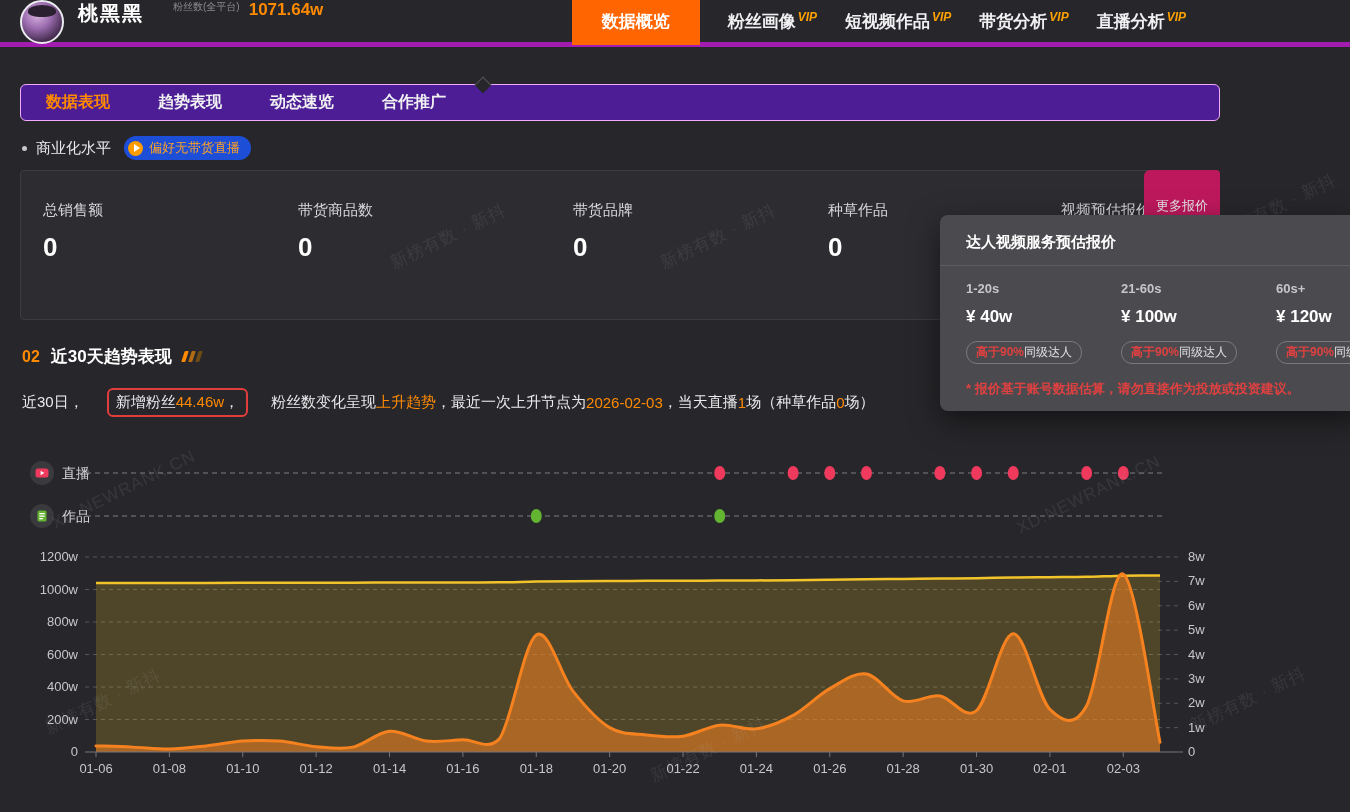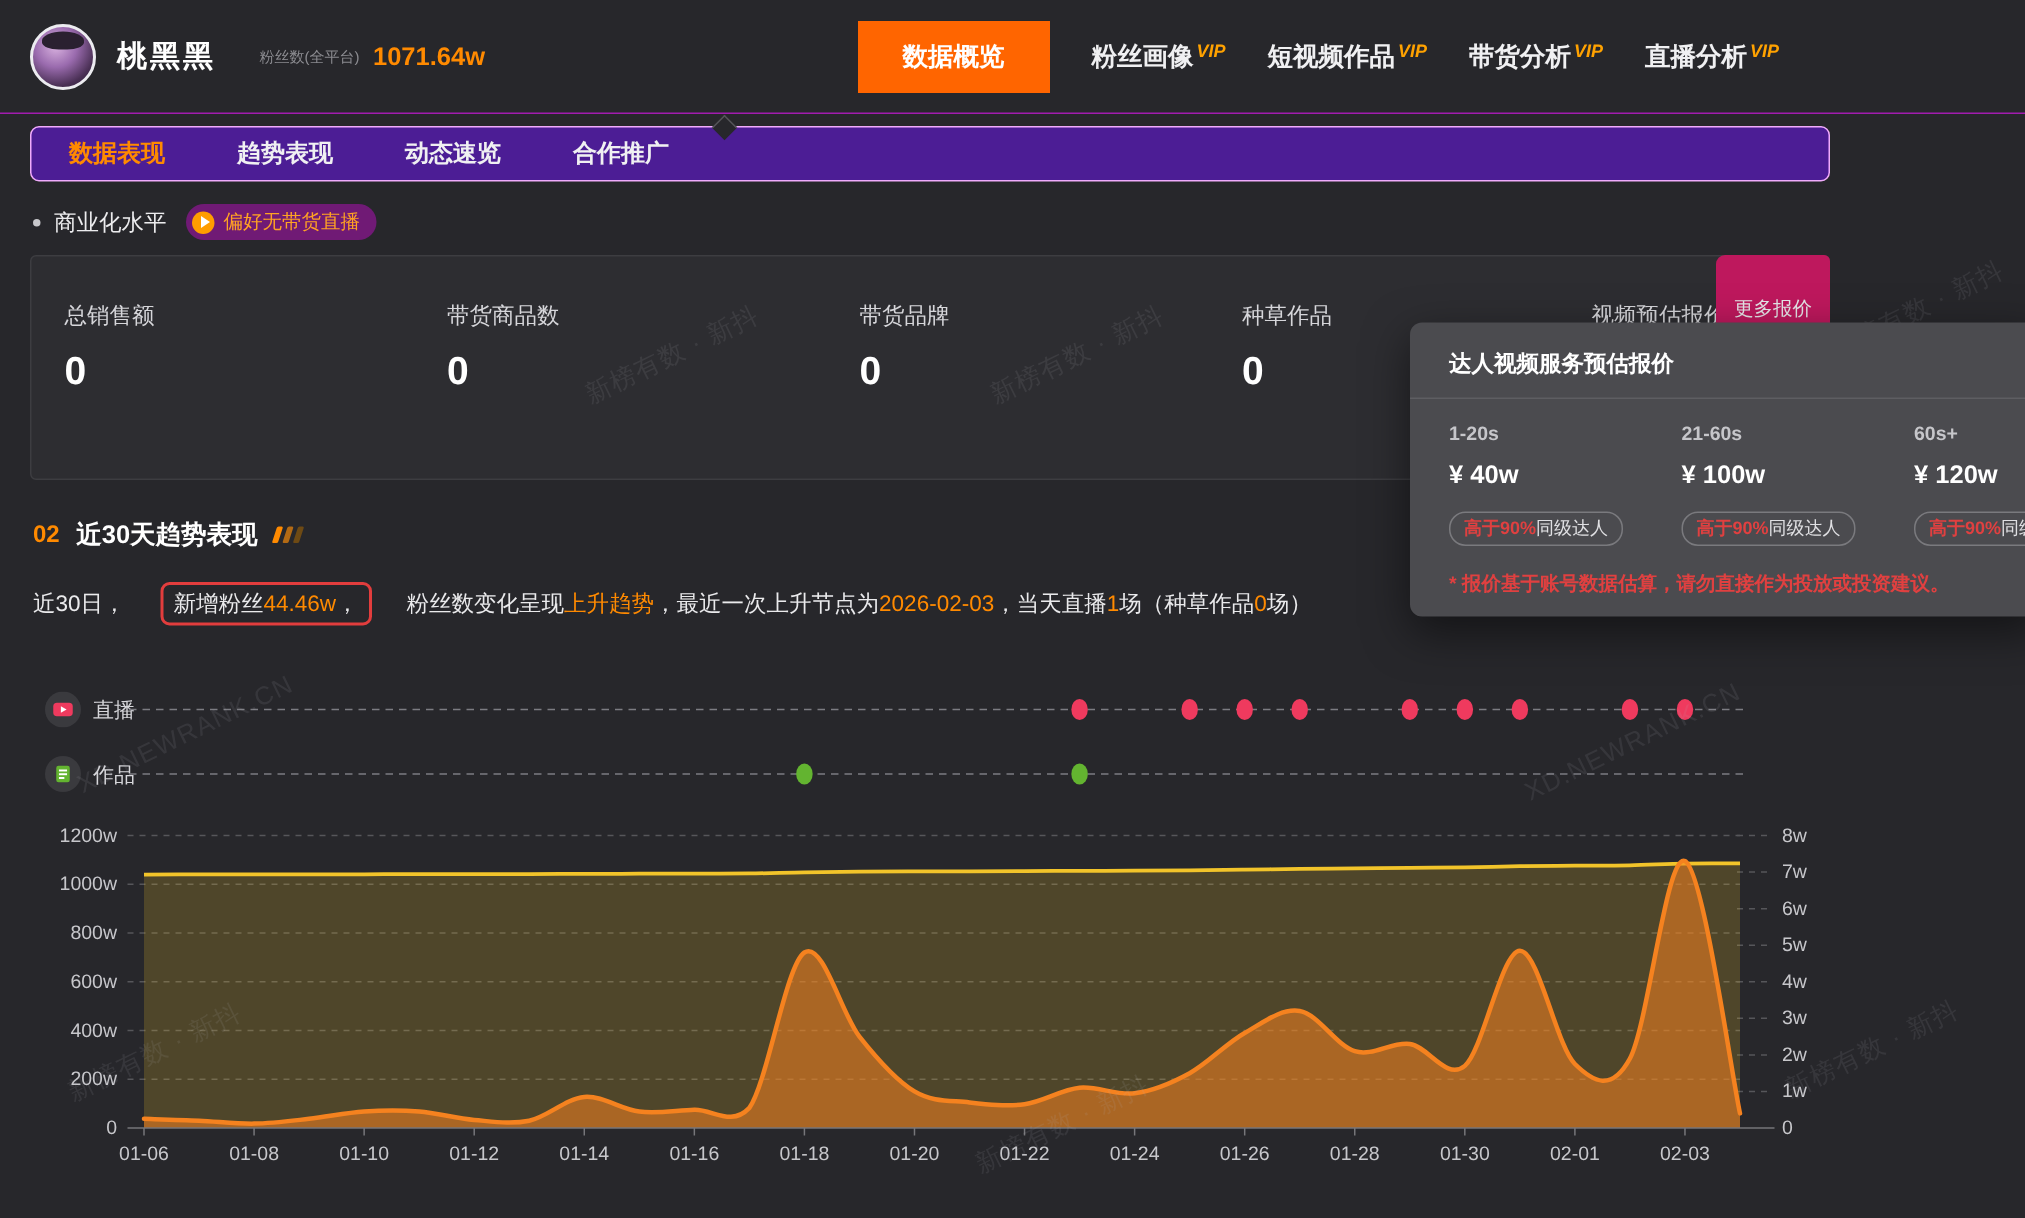--- a/index.html
+++ b/index.html
@@ -2,22 +2,22 @@
 <html><head>
 <meta charset="utf-8">
 <style>
   html,body{margin:0;padding:0}
   body{
     width:1350px;height:812px;position:relative;overflow:hidden;
     background:#27272b;color:#e8e8ea;
     font-family:"Liberation Sans","DejaVu Sans",sans-serif;
   }
   
-  .header{position:absolute;top:0;left:0;width:1350px;height:76px;
-    border-bottom:1px solid #a21caf;display:flex;align-items:center;
+  .header{position:absolute;top:0;left:0;width:1350px;height:47px;
+    border-bottom:5px solid #a21caf;display:flex;
     padding:0 20px;box-sizing:border-box}
   .avatar{width:40px;height:40px;border-radius:50%;flex:0 0 auto;
     background:radial-gradient(circle at 38% 32%,#d9b2e0 0%,#9a6bae 38%,#4a3055 72%,#241a2c 100%);
     border:2px solid #ececf0;position:relative;overflow:hidden}
   .avatar:before{content:"";position:absolute;left:6px;top:3px;width:28px;height:12px;
     border-radius:50% 50% 40% 40%;background:#2a2030}
   .name{font-size:20px;font-weight:bold;color:#fff;margin-left:14px;letter-spacing:2px}
   .fans-label{margin-left:29px;color:#8b8b90;font-size:10px}
   .fans-value{margin-left:9px;color:#ff8a00;font-size:17px;font-weight:bold}
   .nav{display:flex;align-items:center;margin-left:auto;margin-right:144px;gap:28px;height:100%}
@@ -32,21 +32,21 @@
     padding:0 25px;box-sizing:border-box;gap:48px;background:#4c1d95}
   .subnav .item{font-size:16px;font-weight:bold;color:#f0f0f2;cursor:pointer;white-space:nowrap}
   .subnav .item.active{color:#ff8a00}
   .caret{position:absolute;top:79px;left:477px;width:11px;height:11px;z-index:2;
     border-top:1px solid #55555a;border-left:1px solid #55555a;background:#27272b;
     transform:rotate(45deg)}
   
   .biz{position:absolute;top:136px;left:22px;display:flex;align-items:center}
   .biz .dot{width:5px;height:5px;border-radius:50%;background:#c8c8cc;margin-right:9px}
   .biz .label{font-size:15px;color:#ececee}
-  .biz .badge{margin-left:13px;display:flex;align-items:center;background:#701a75;
+  .biz .badge{margin-left:13px;display:flex;align-items:center;background:#1d4ed8;
     border-radius:12px;padding:3px 11px 3px 4px}
   .badge .coin{width:15px;height:15px;border-radius:50%;background:#ff9d00;margin-right:6px;
     display:flex;align-items:center;justify-content:center;flex:0 0 auto}
   .badge .coin i{display:block;width:0;height:0;border-left:6px solid #fff;
     border-top:4px solid transparent;border-bottom:4px solid transparent;margin-left:2px}
   .badge .text{font-size:13px;color:#ffa223}
   
   .stats-card{position:absolute;top:170px;left:20px;width:1200px;height:150px;
     background:#2d2d31;border:1px solid #3d3d41;border-radius:4px;box-sizing:border-box}
   .stat{position:absolute;top:30px}

